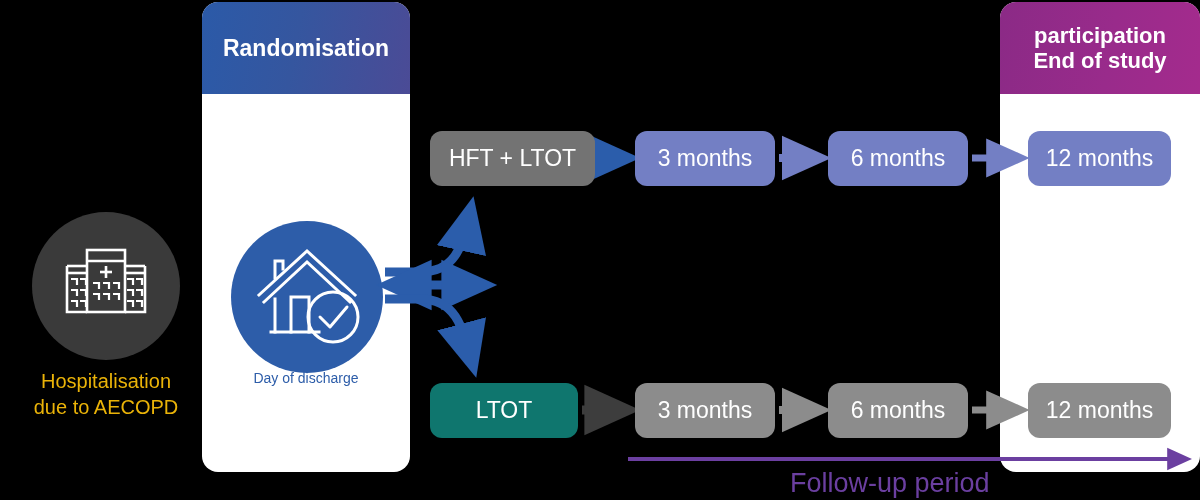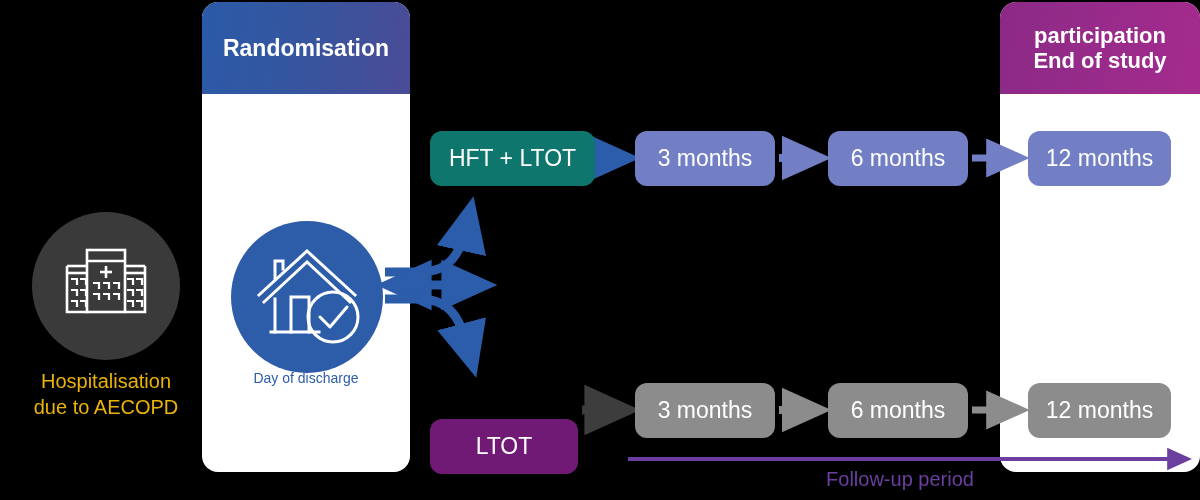--- a/index.html
+++ b/index.html
@@ -94,23 +94,23 @@
   .pill {
     position: absolute;
     border-radius: 12px;
     display: flex;
     align-items: center;
     justify-content: center;
     color: #ffffff;
     font-size: 23px;
     white-space: nowrap;
   }
-  .pill.treat-blue { background: #0f766e; text-align: right; }
+  .pill.treat-blue { background: #737373; text-align: right; }
   .pill.month-blue { background: #737fc4; }
-  .pill.treat-grey { background: #701a75; margin-top: 36px; }
+  .pill.treat-grey { background: #0f766e; }
   .pill.month-grey { background: #8c8c8c; }
 
   
   .p-hft   { left: 430px; top: 131px; width: 165px; height: 55px; }
   .p-t3    { left: 635px; top: 131px; width: 140px; height: 55px; }
   .p-t6    { left: 828px; top: 131px; width: 140px; height: 55px; }
   .p-t12   { left: 1028px; top: 131px; width: 143px; height: 55px; }
 
   
   .p-ltot  { left: 430px; top: 383px; width: 148px; height: 55px; }
@@ -135,23 +135,22 @@
     line-height: 1.28;
     background: transparent;
   }
   .callout sub { font-size: 0.68em; }
 
   
   .followup-label {
     position: absolute;
     left: 790px; top: 468px;
     width: 220px;
-    text-align: center;
     color: #6b3fa0;
-    font-size: 20px;
+    font-size: 27px;
   }
 
   svg.overlay {
     position: absolute;
     left: 0; top: 0;
     width: 1200px; height: 500px;
     pointer-events: none;
   }
   svg.icon { display: block; }
 </style>

